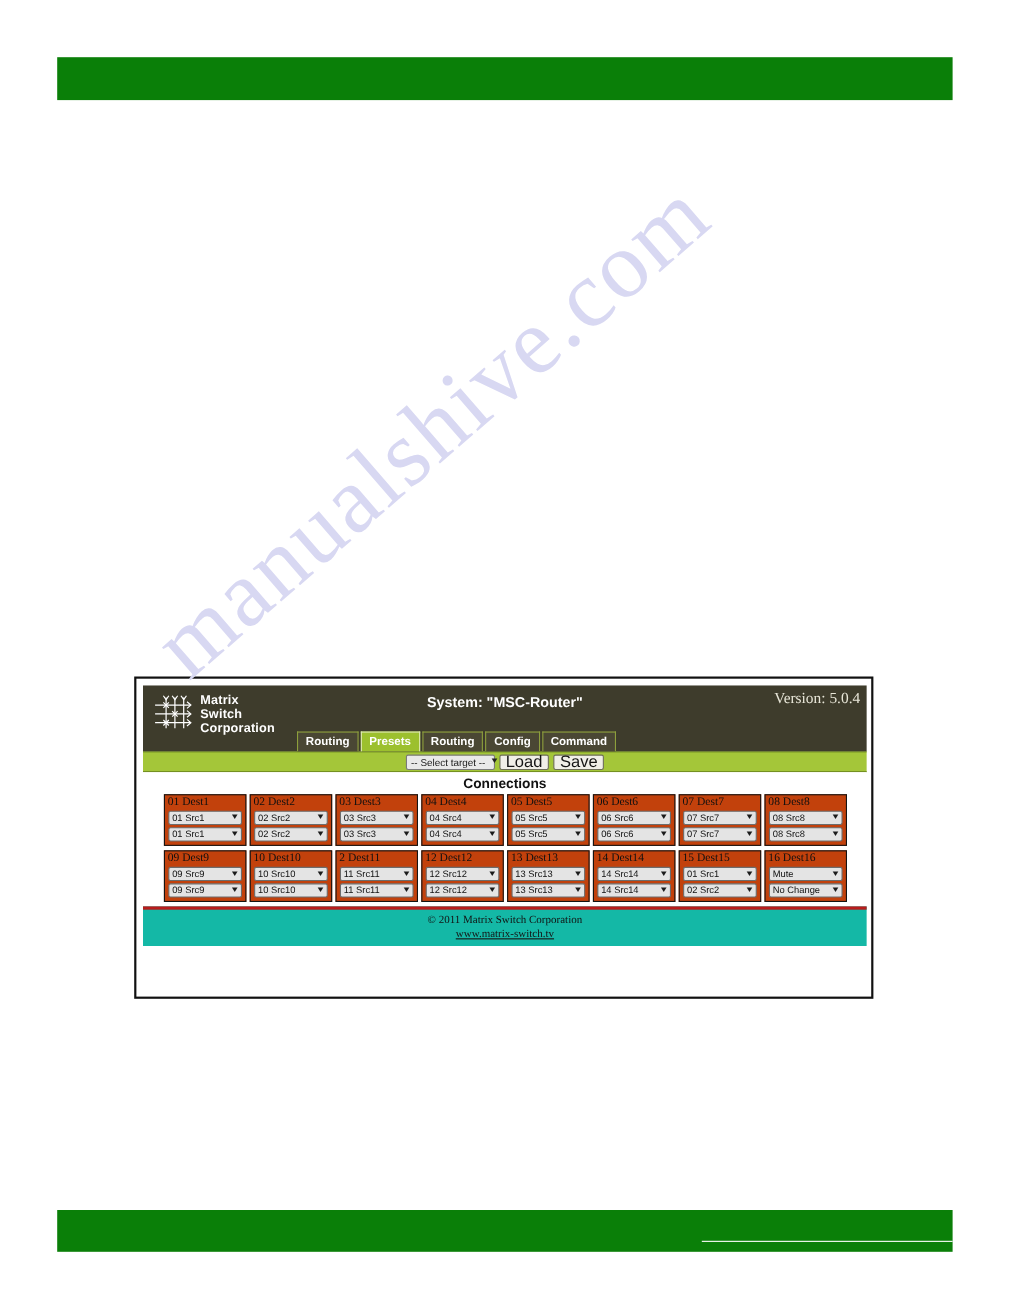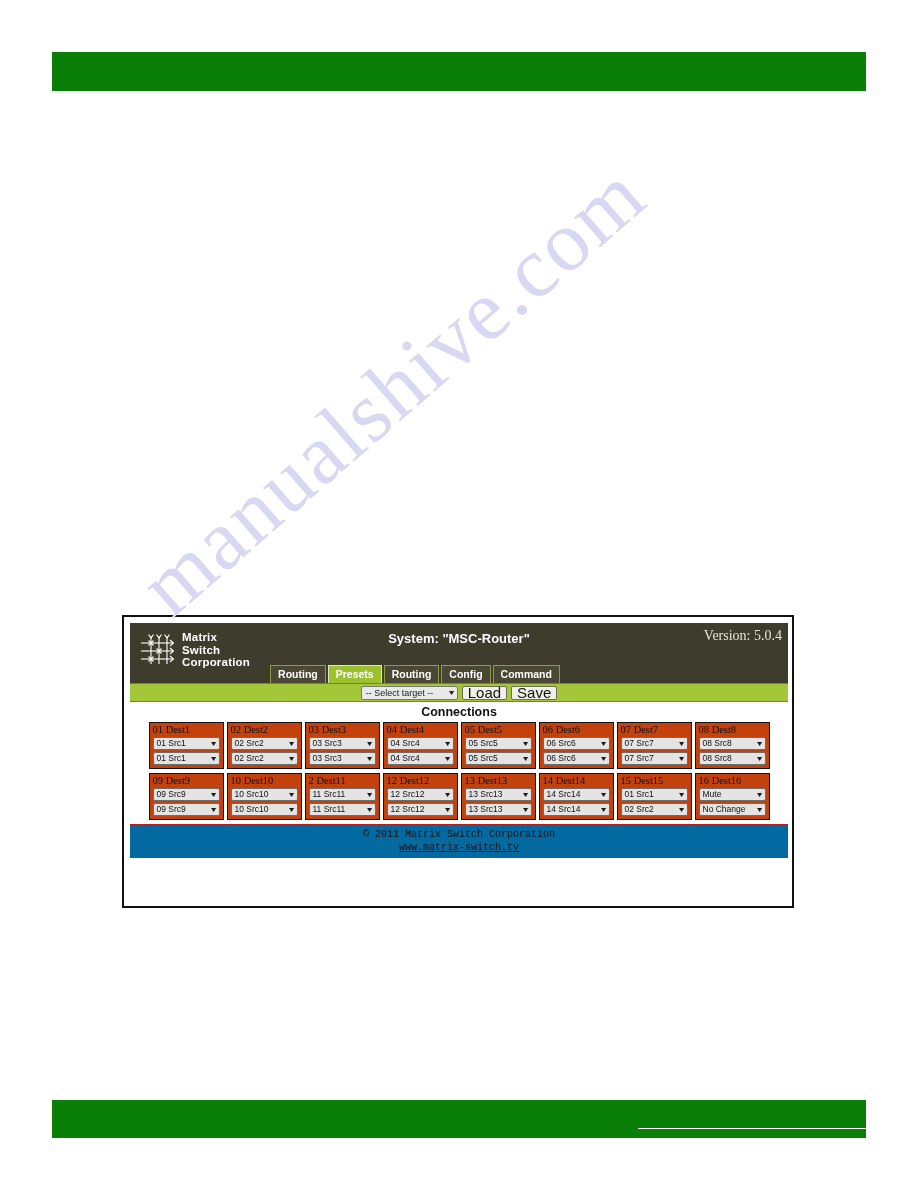--- a/index.html
+++ b/index.html
@@ -84,21 +84,21 @@
   #app-header {
     position: relative;
     height: 60px;
     background: #3e3c2c;
   }
   #logo-block {
     position: absolute;
     left: 8px;
     top: 8px;
     display: flex;
-    align-items: center;
+    align-items: flex-start;
   }
   #logo-mark { display: block; }
   #logo-words {
     margin-left: 4px;
     color: #ffffff;
     font-family: "Liberation Sans", sans-serif;
     font-weight: bold;
     font-size: 11.5px;
     line-height: 12.5px;
     letter-spacing: 0.2px;
@@ -180,21 +180,21 @@
     justify-content: space-between;
     box-sizing: border-box;
     white-space: nowrap;
   }
   .ui-select .caret {
     margin-left: 5px;
     font-size: 7px;
     color: #222222;
     transform: scaleX(1.25);
   }
-  #target-select { width: 97px; }
+  #target-select { width: 81px; }
 
   .ui-button {
     background: #f0efe8;
     border: 1px solid #6d6d5a;
     border-radius: 2px;
     font-family: "Liberation Sans", sans-serif;
     font-size: 15px;
     color: #141414;
     height: 14px;
     line-height: 12px;
@@ -260,25 +260,25 @@
   .cell-select:last-child { margin-bottom: 0; }
   .cell-select .caret {
     font-size: 7px;
     color: #1a1a1a;
     transform: scaleX(1.25);
     margin-left: 3px;
   }
 
   
   #app-footer {
-    background: #0369a1;
-    border-top: 1px solid #b91c1c;
+    background: #14b8a6;
+    border-top: 3px solid #b91c1c;
     text-align: center;
     padding: 3px 0 4px 0;
-    font-family: Liberation Mono, monospace;
+    font-family: Liberation Serif, serif;
     font-size: 10px;
     color: #121212;
     line-height: 13px;
   }
   #app-footer a {
     color: #151515;
     text-decoration: underline;
   }
 </style>
 </head>

